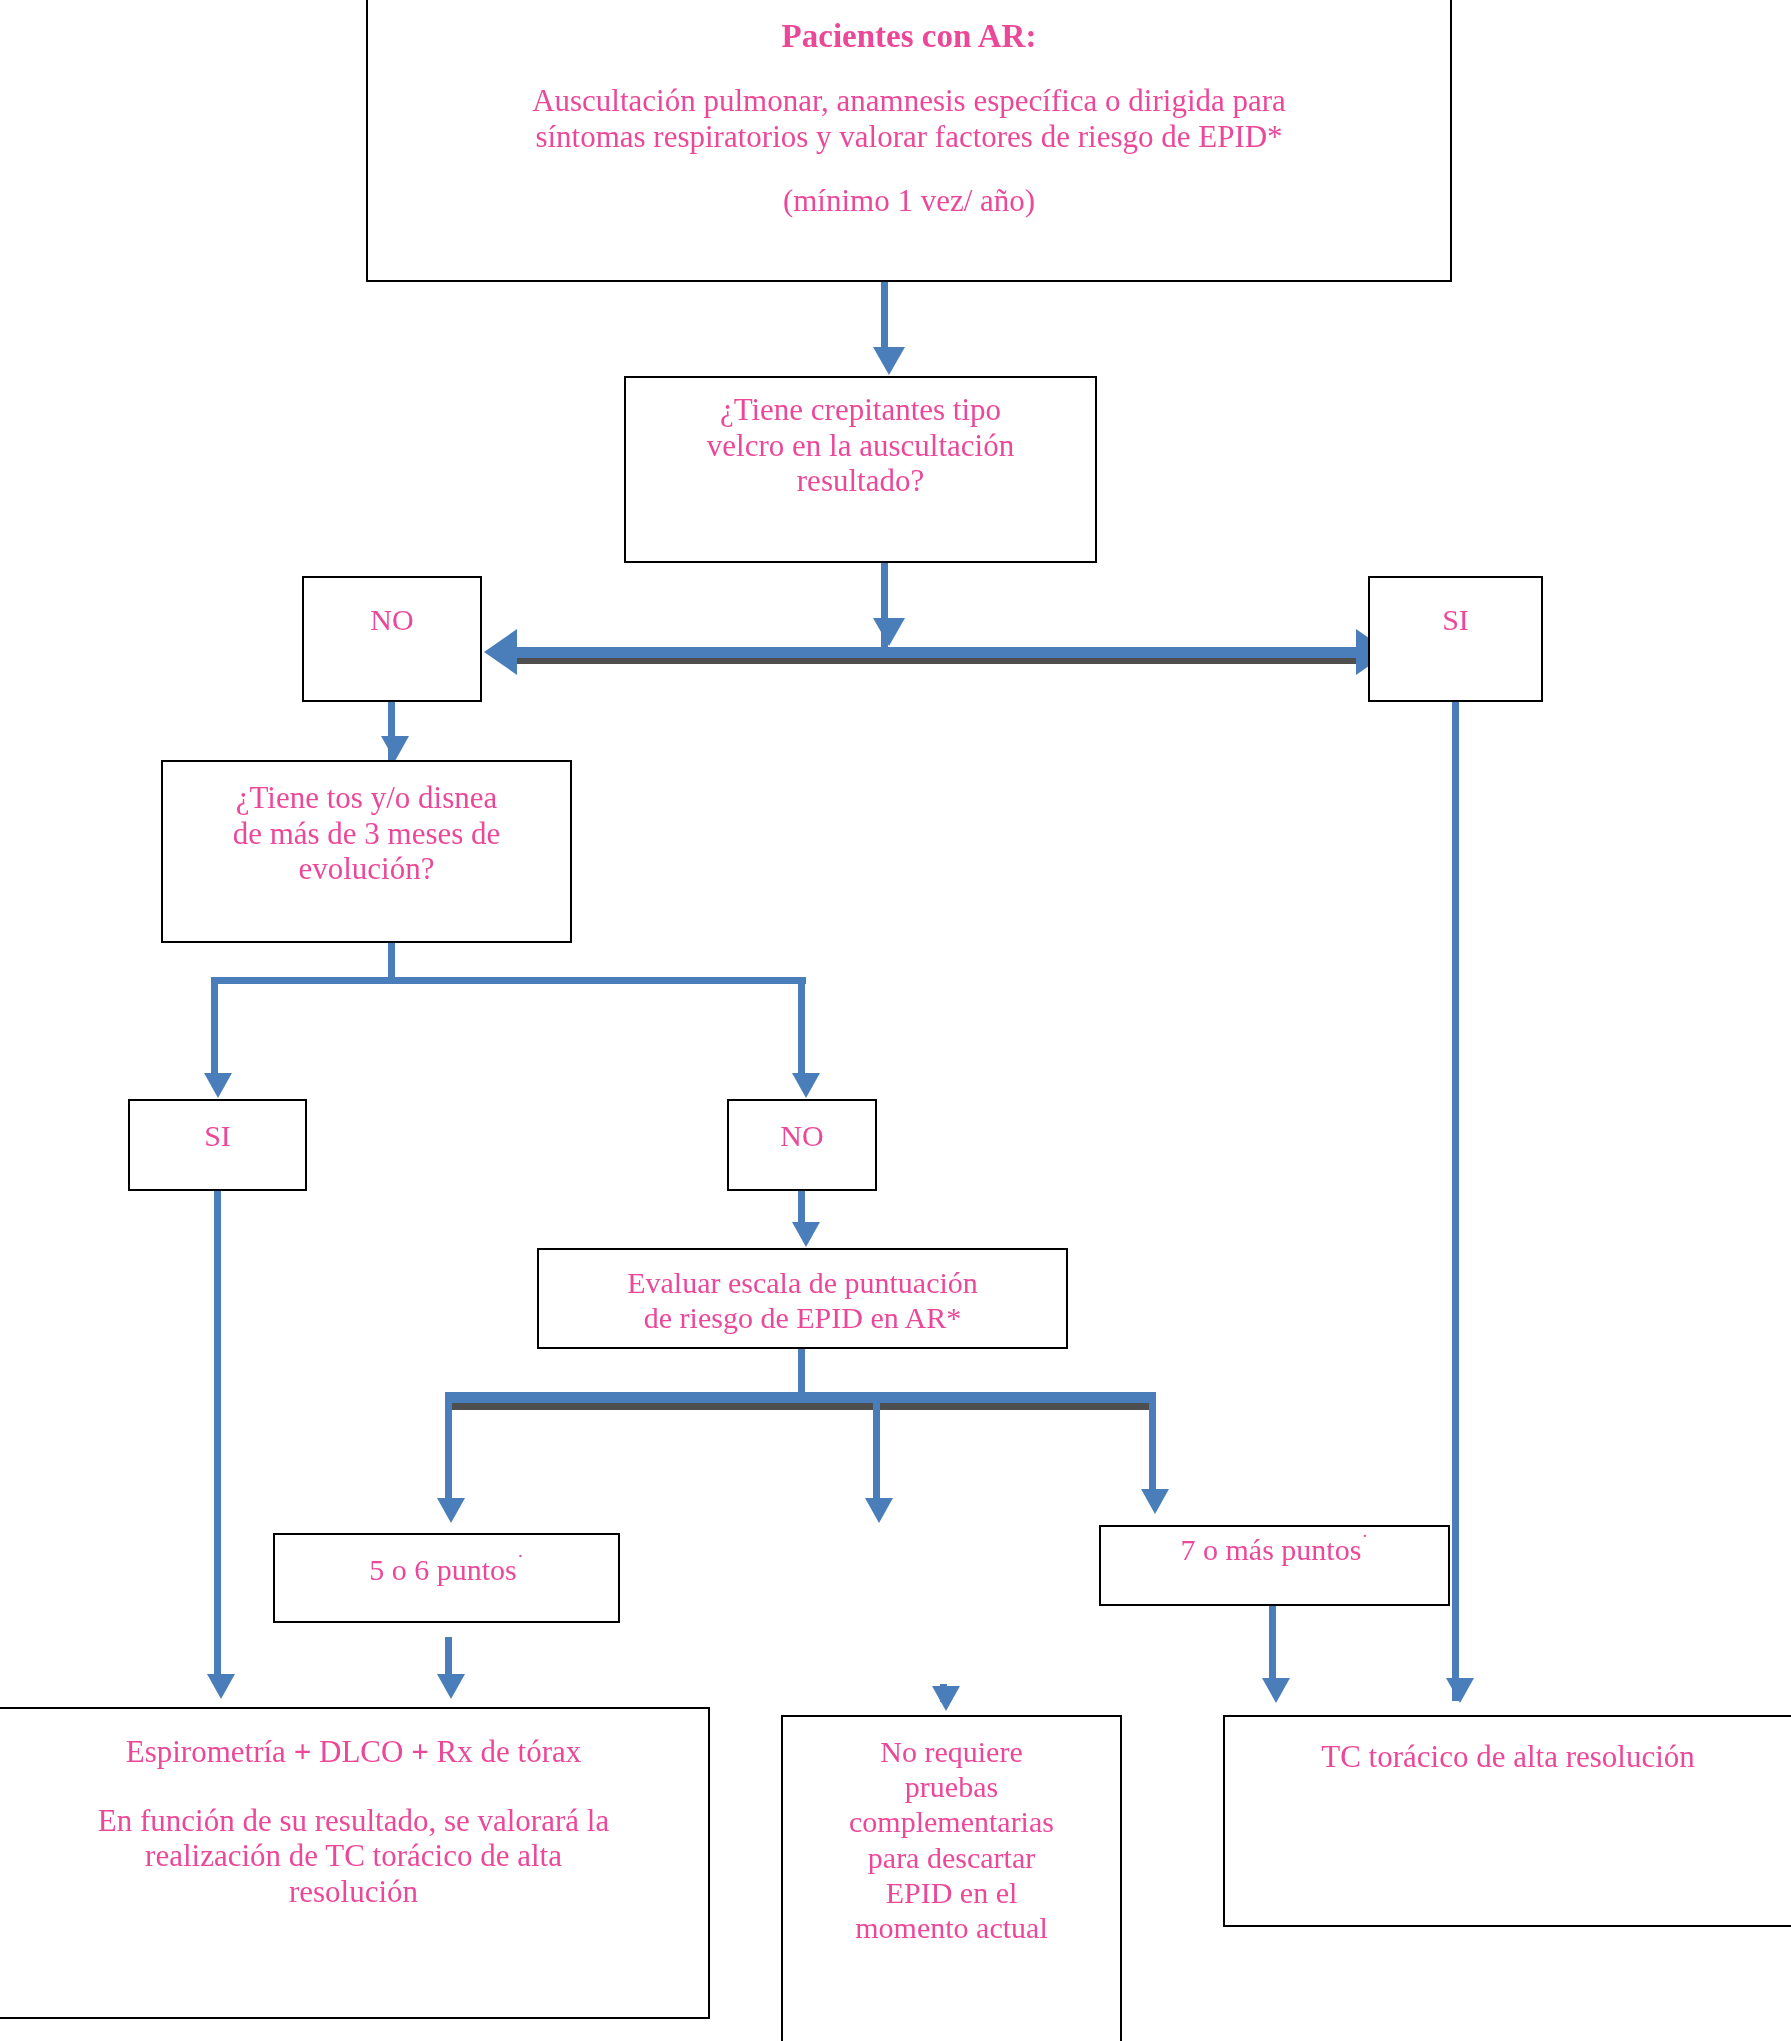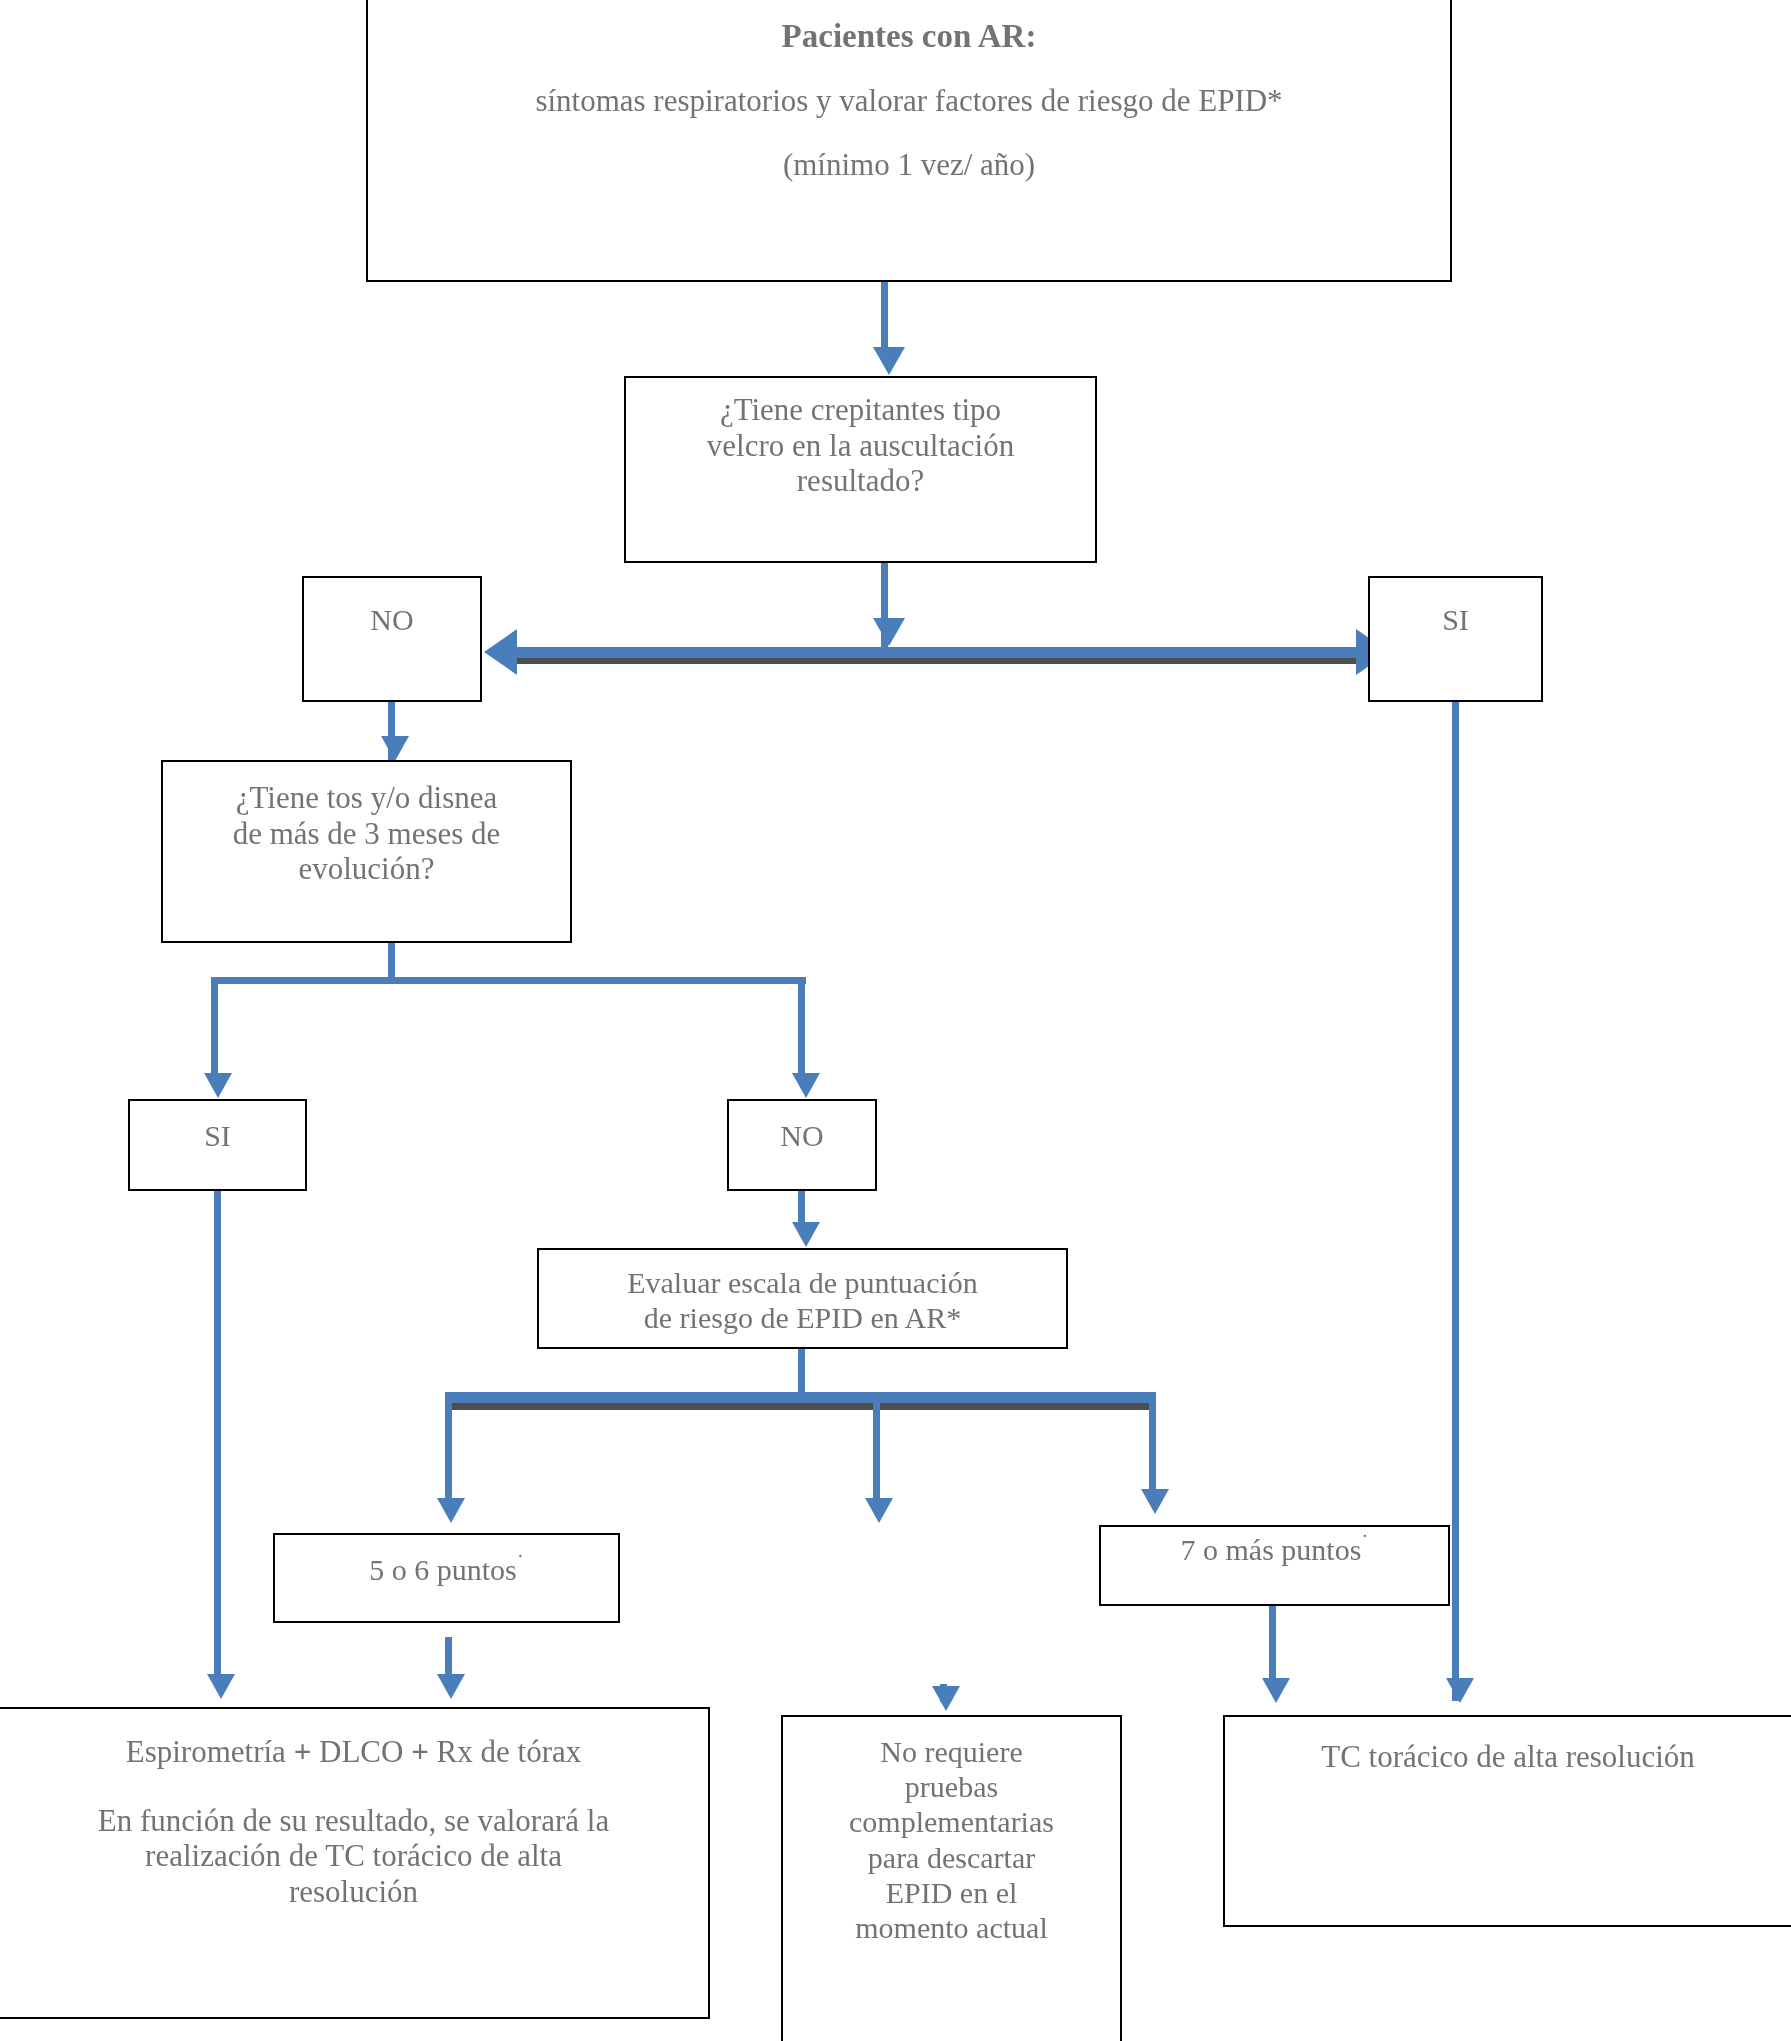--- a/index.html
+++ b/index.html
@@ -2,21 +2,21 @@
 <html style="font-size:13.2px"><head>
 <meta charset="utf-8">
 <style>
   html,body{margin:0;padding:0;background:#ffffff;}
   #stage{
     position:relative;
     width:1791px;
     height:2042px;
     background:#ffffff;
     font-family:"Liberation Serif","DejaVu Serif",serif;
-    color:#737373;
+    color:#ec4899;
     overflow:hidden;
   }
   .node{
     position:absolute;
     box-sizing:border-box;
     border:2.5px solid #000000;
     background:#ffffff;
     display:flex;
     flex-direction:column;
     align-items:center;
@@ -140,20 +140,21 @@
 
   <div class="ln-v" style="left:940px; top:1684px; height:18px;"></div>
   <div class="arrow-down small" style="left:932px; top:1686px;"></div>
 
   <div class="ln-v" style="left:1269px; top:1606px; height:81px;"></div>
   <div class="arrow-down small" style="left:1262px; top:1678px;"></div>
 
   <div class="node" id="n-top">
     <span class="ln t-title">Pacientes con AR:</span>
     <div class="gap-md"></div>
+    <span class="ln t-big">Auscultación pulmonar, anamnesis específica o dirigida para</span>
     <span class="ln t-big">síntomas respiratorios y valorar factores de riesgo de EPID*</span>
     <div class="gap-md"></div>
     <span class="ln t-big">(mínimo 1 vez/ año)</span>
   </div>
 
   <div class="node" id="n-crep">
     <span class="ln t-big">¿Tiene crepitantes tipo</span>
     <span class="ln t-big">velcro en la auscultación</span>
     <span class="ln t-big">resultado?</span>
   </div>

